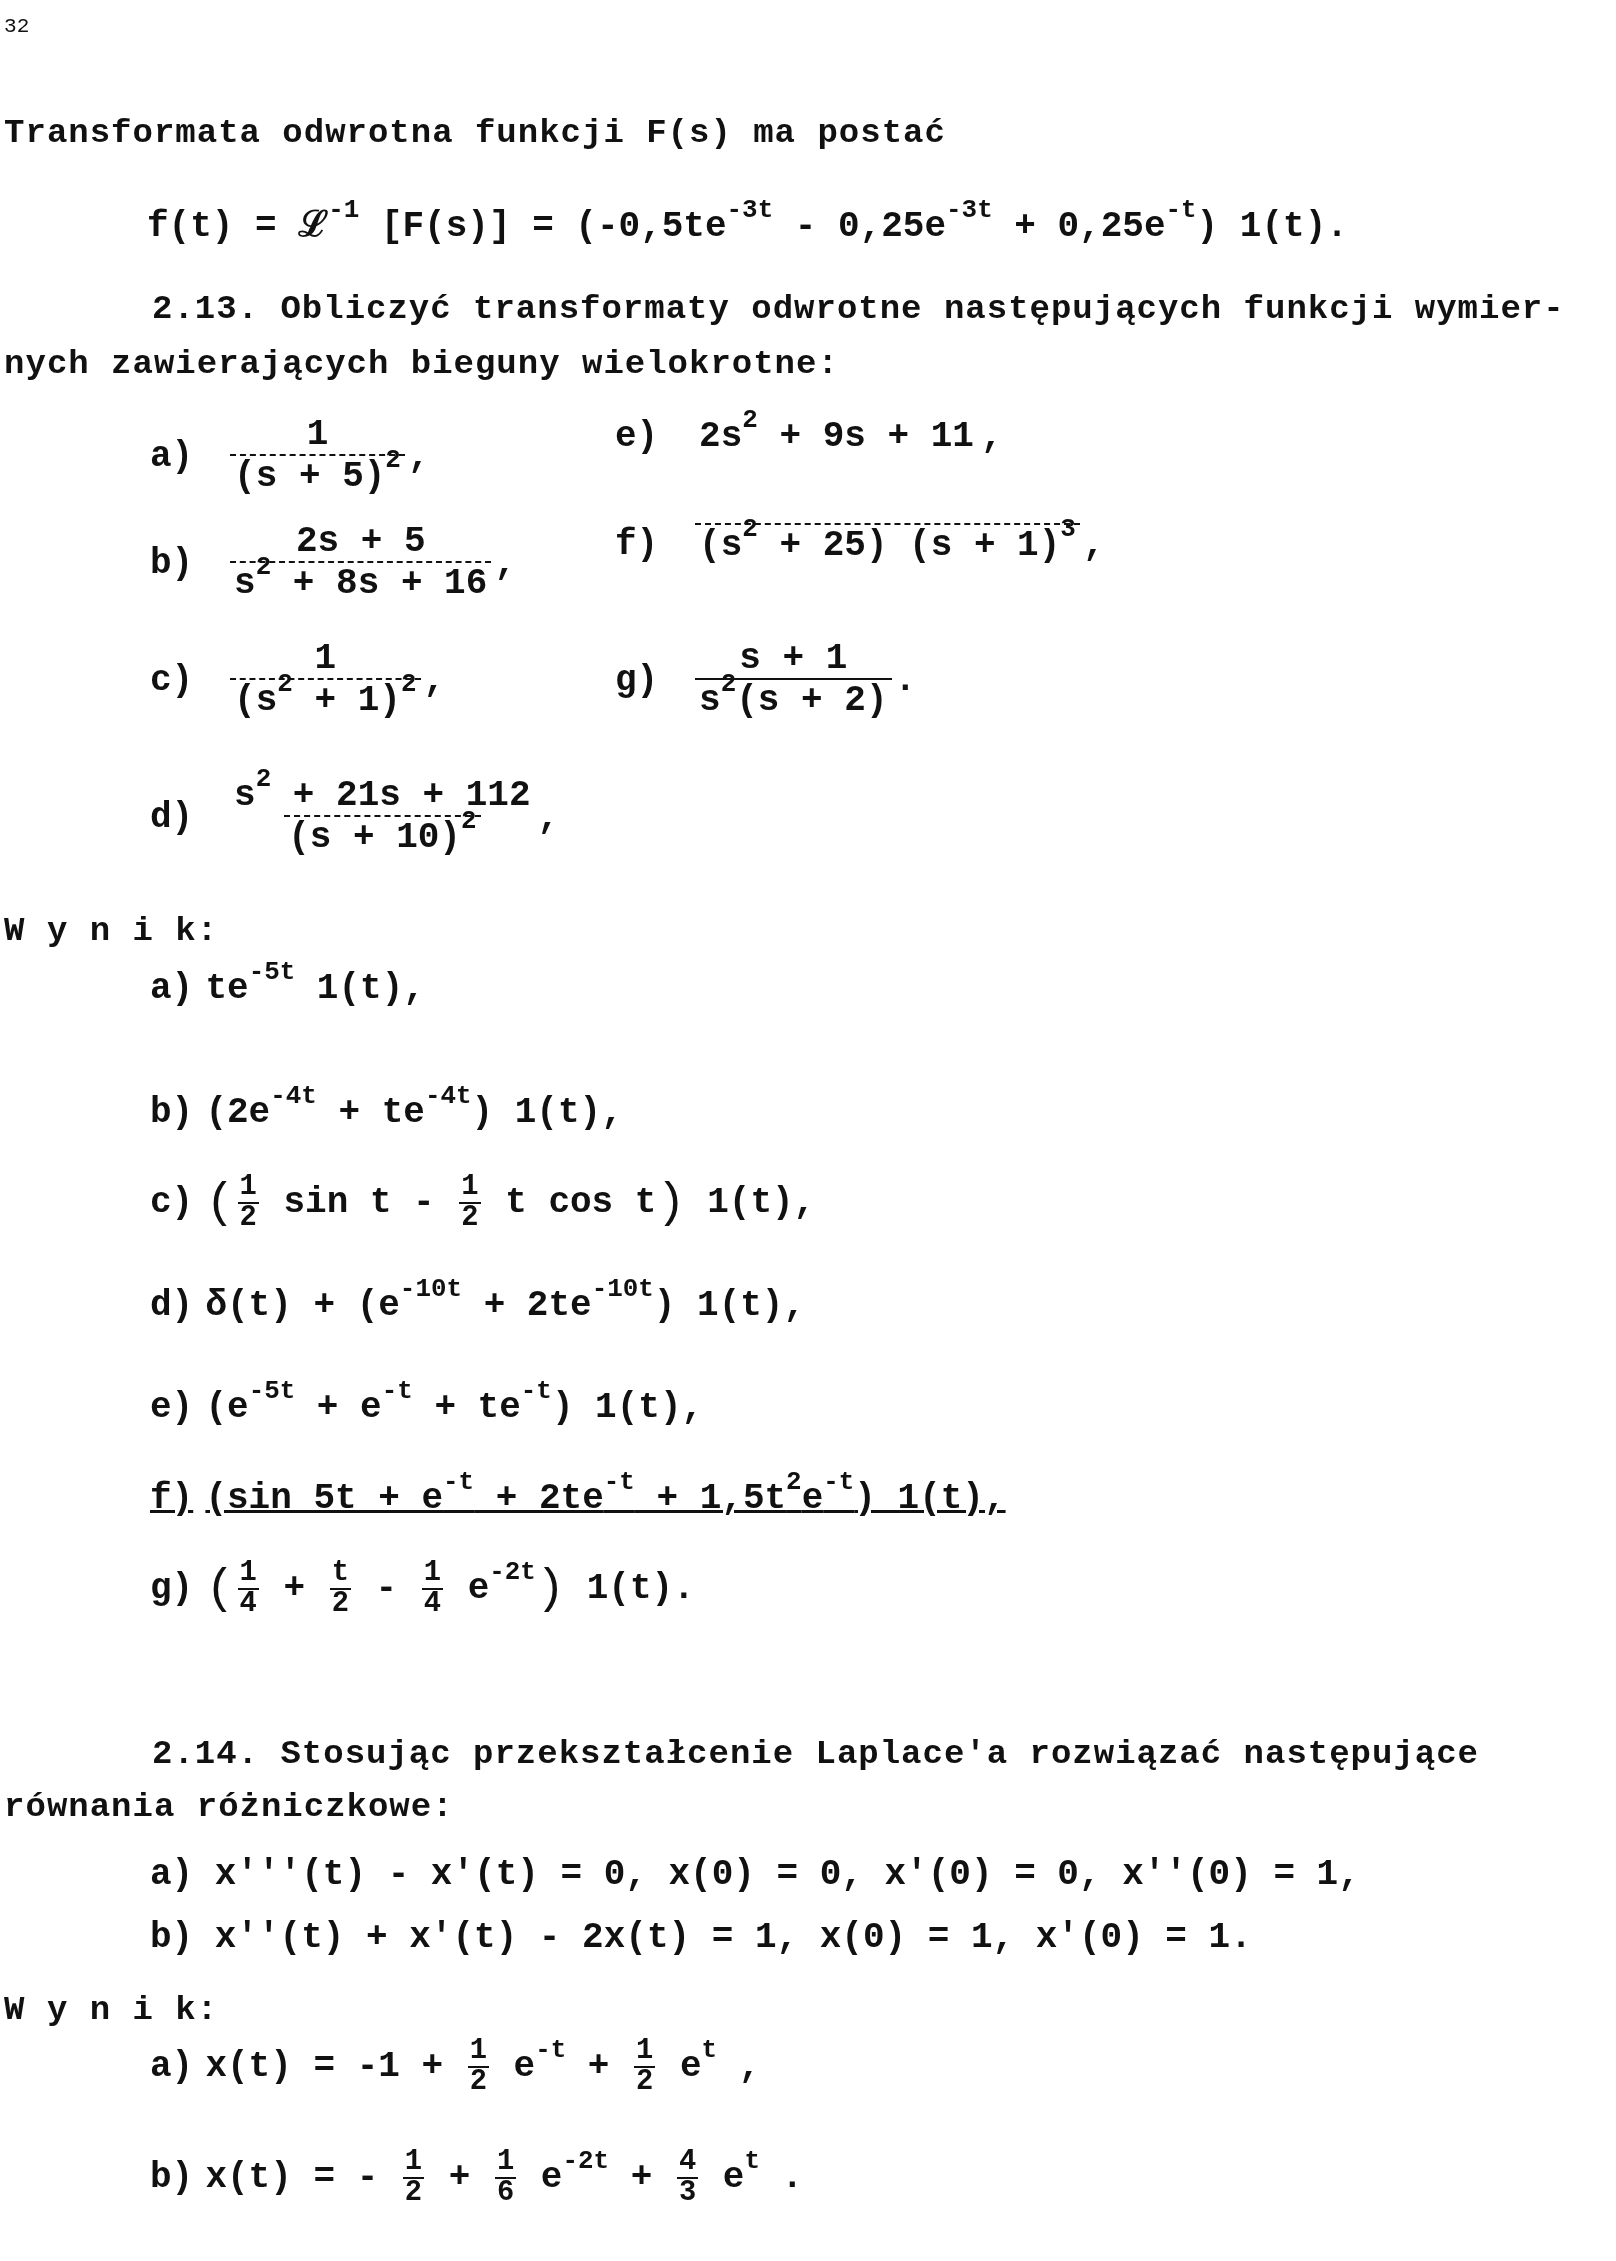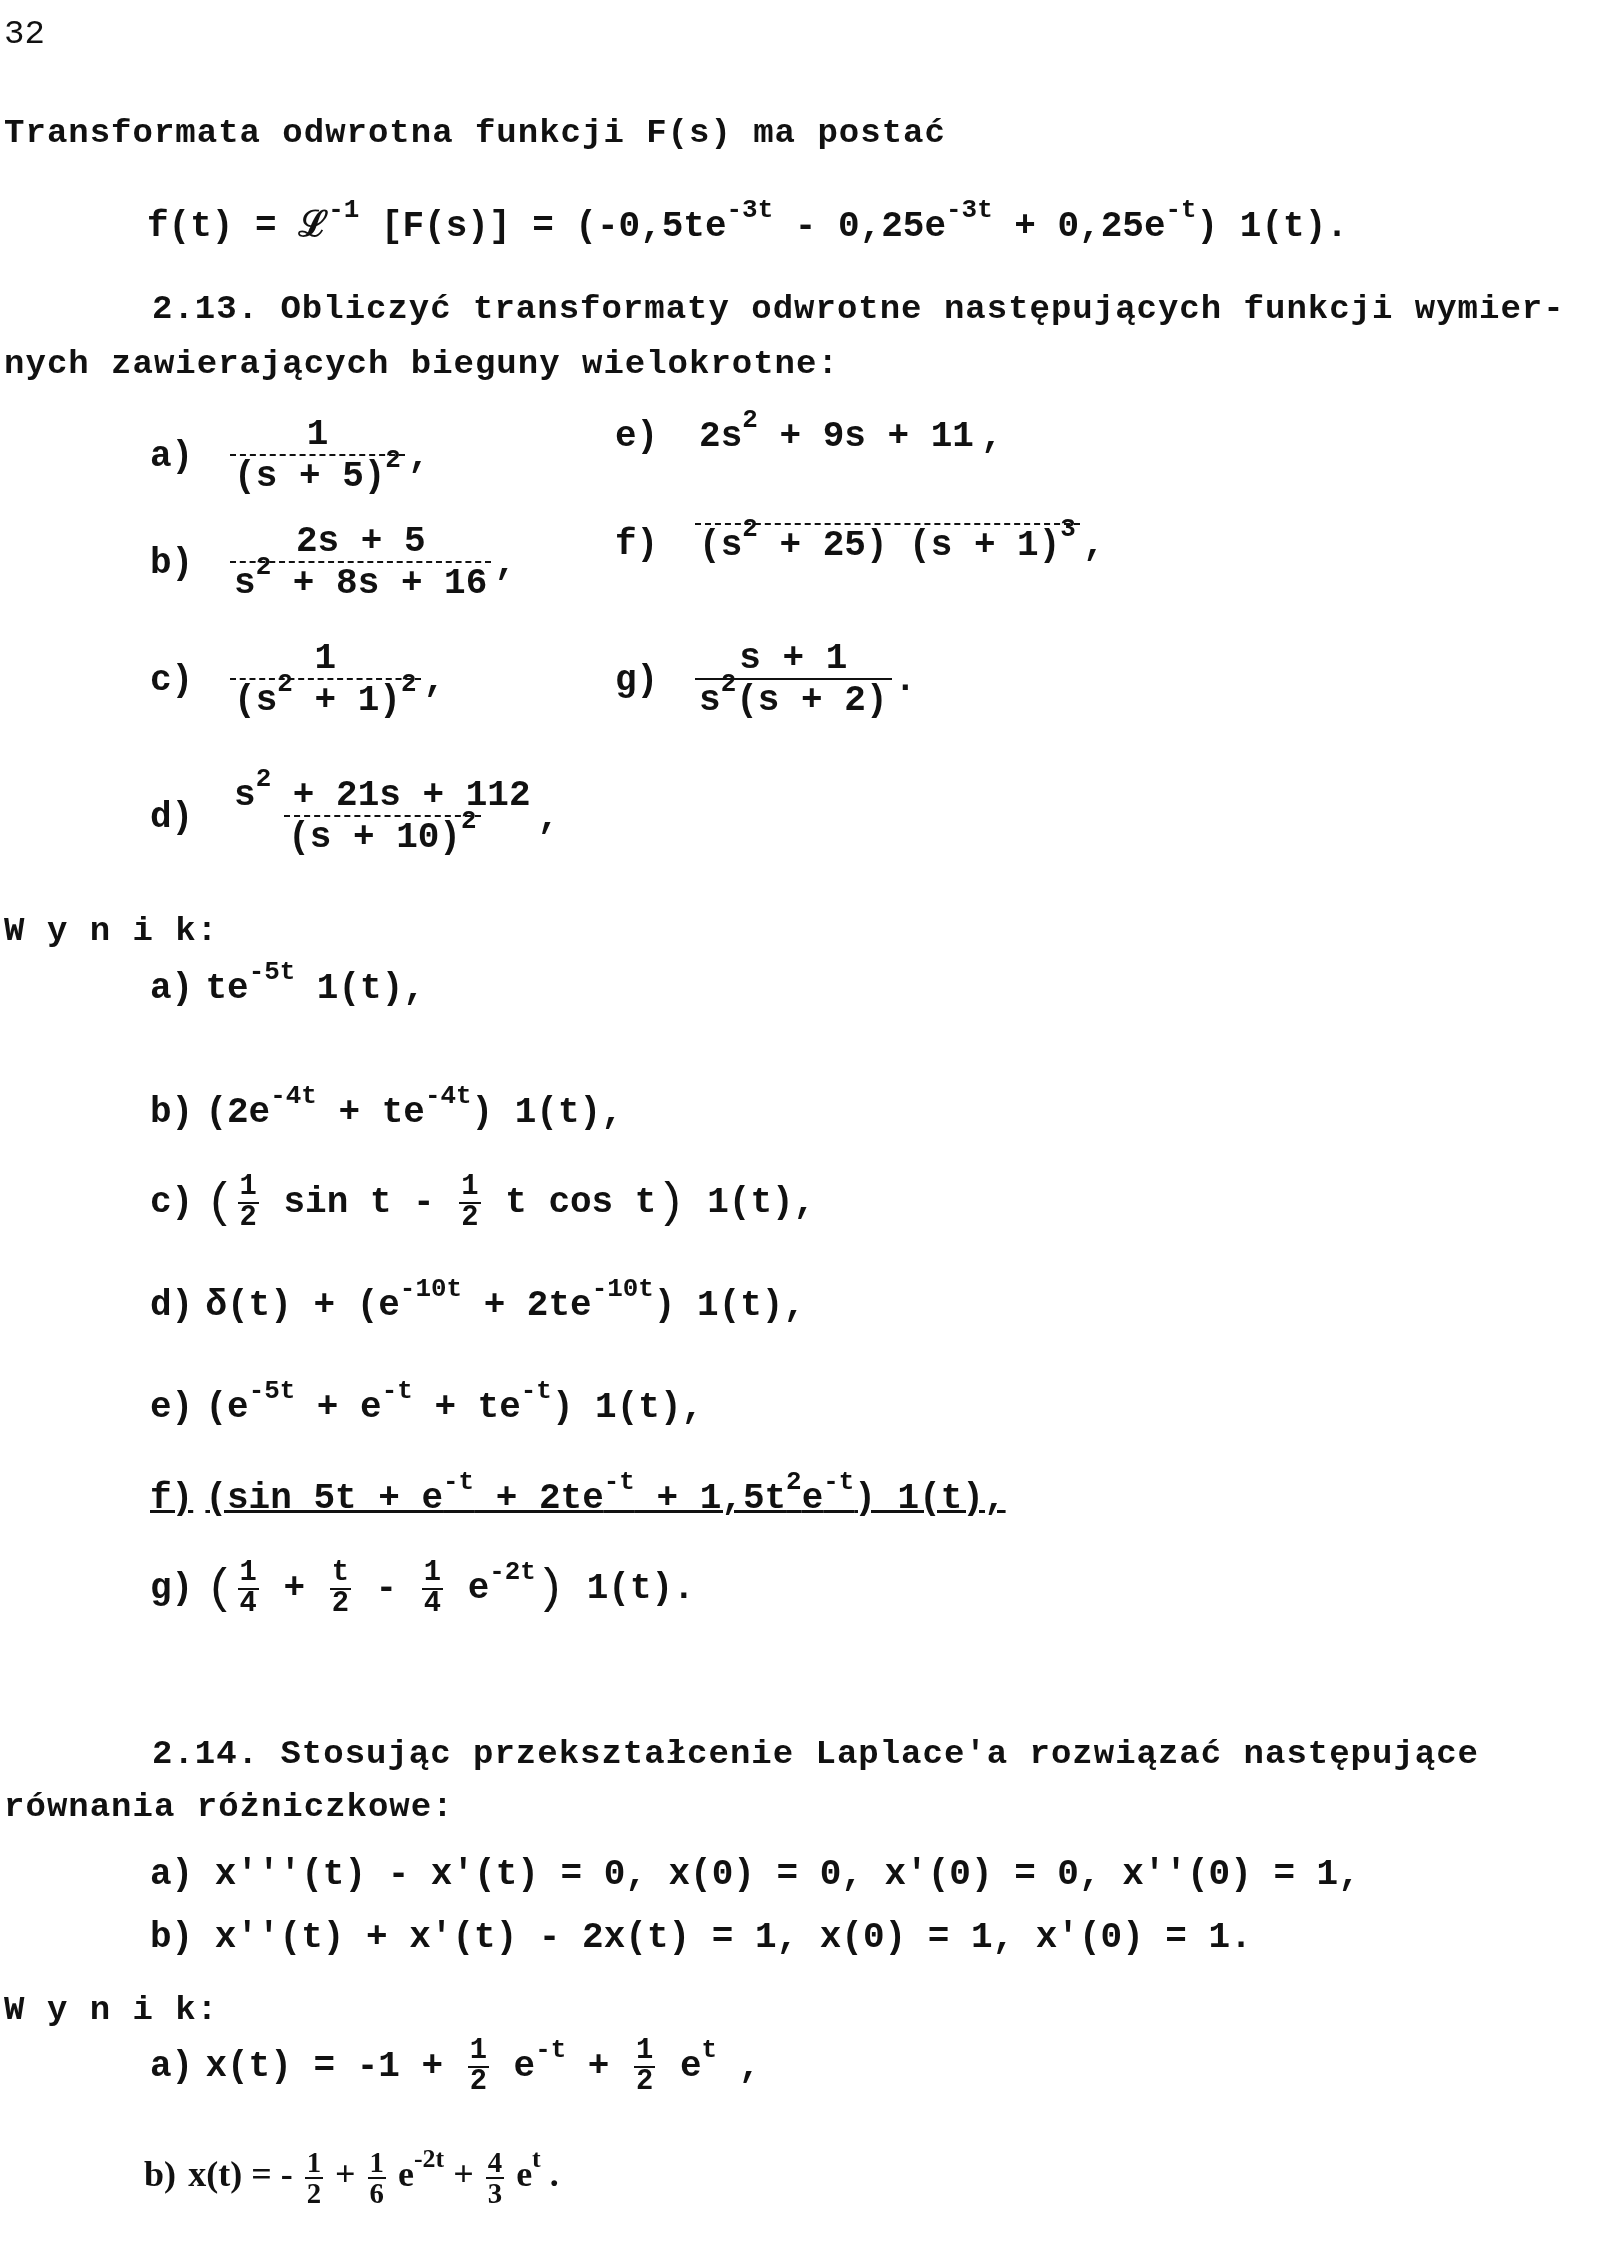--- a/index.html
+++ b/index.html
@@ -1,21 +1,21 @@
 <!DOCTYPE html>
 <html style="font-size:8.1px"><head>
 <meta charset="utf-8">
 <style>
   html, body { margin:0; padding:0; background:#fff; }
   body { width:1617px; height:2261px; position:relative; overflow:hidden;
          font-family:"Liberation Mono", "DejaVu Sans Mono", monospace; color:#111; }
   .abs { position:absolute; white-space:nowrap; }
   .txt { font-size:34px; font-weight:bold; letter-spacing:1px; }
   .math { font-size:36px; font-weight:bold; }
-  .pageno { font-size:34px; font-weight:normal; left:4.1px; top:15.2px; }
+  .pageno { font-size:21px; font-weight:normal; left:4.1px; top:15.2px; }
   sup { font-size:0.72em; vertical-align:0.75em; line-height:0; }
   .frac { display:inline-flex; flex-direction:column; align-items:center; vertical-align:middle; margin:0 3px; }
   .frac .num { padding:0 4.1px; line-height:1.05; }
   .frac .den { padding:0 4.1px; border-top:2.5px dashed #111; line-height:1.15; }
   .sfrac { display:inline-flex; flex-direction:column; align-items:center; vertical-align:middle; font-size:0.8em; margin:0 3px; }
   .sfrac .num { line-height:1; }
   .sfrac .den { border-top:2.5px solid #111; line-height:1; padding:0 2px; }
   .paren { font-size:1.35em; font-weight:normal; vertical-align:-0.08em; }
   .lbl { margin-right:12.2px; }
 </style>
@@ -143,21 +143,21 @@
 <div class="abs math" style="left:150px; top:2037px;">
   <span class="lbl">a)</span><span>x(t) = -1 + </span><span class="sfrac">
       <span class="num">1</span>
       <span class="den">2</span>
     </span><span> e</span><sup>-t</sup><span> + </span><span class="sfrac">
       <span class="num">1</span>
       <span class="den">2</span>
     </span><span> e</span><sup>t</sup><span> ,</span>
 </div>
 
-<div class="abs math" style="left:144px; top:2148px;font-family:Liberation Serif, serif;">
+<div class="abs math" style="left:150px; top:2148px;">
   <span class="lbl">b)</span><span>x(t) = - </span><span class="sfrac">
       <span class="num">1</span>
       <span class="den">2</span>
     </span><span> + </span><span class="sfrac">
       <span class="num">1</span>
       <span class="den">6</span>
     </span><span> e</span><sup>-2t</sup><span> + </span><span class="sfrac">
       <span class="num">4</span>
       <span class="den">3</span>
     </span><span> e</span><sup>t</sup><span> .</span>

